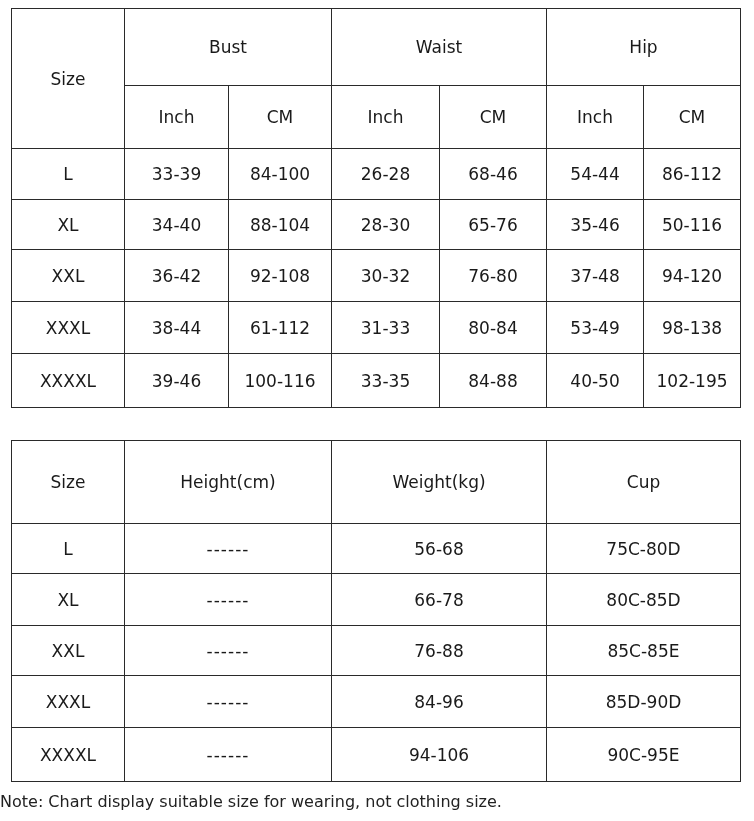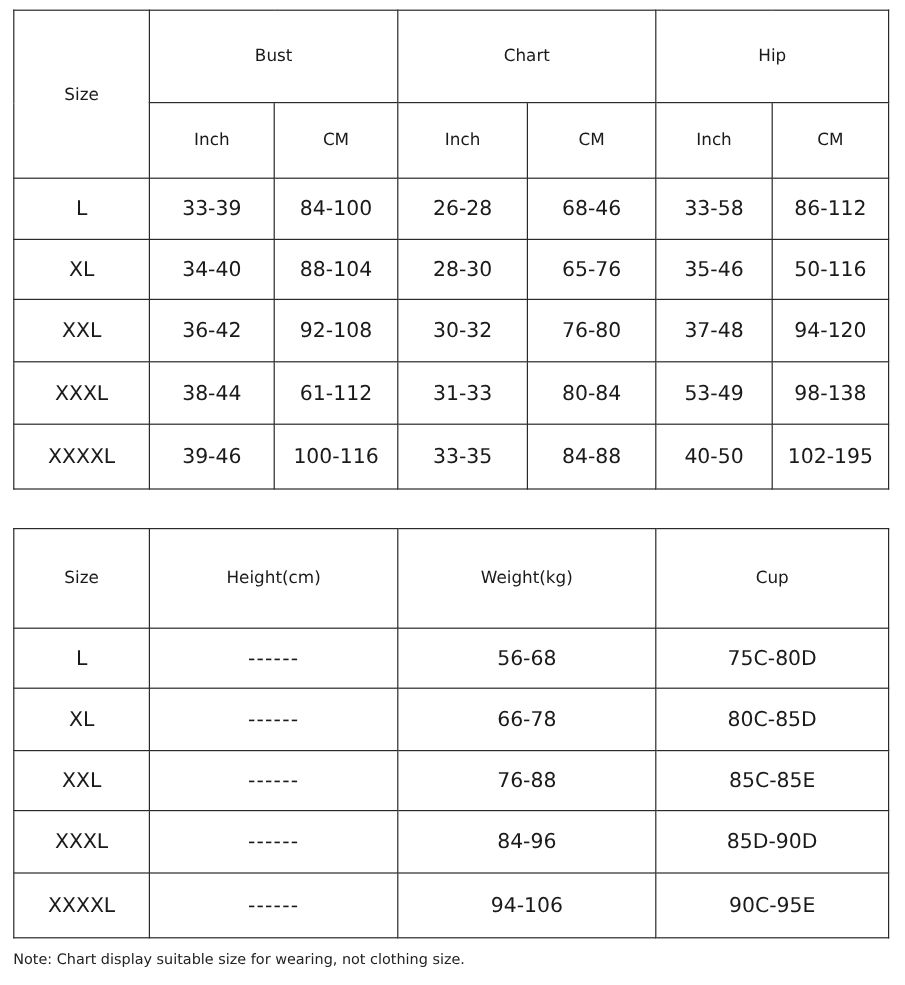--- a/index.html
+++ b/index.html
@@ -1,62 +1,62 @@
 <!DOCTYPE html>
 <html><head>
 <meta charset="utf-8">
 <style>
   html, body { margin:0; padding:0; background:#ffffff; }
   body { width:754px; height:821px; position:relative; overflow:hidden;
          font-family:"DejaVu Sans", sans-serif; color:#1a1a1a; }
   table { position:absolute; border-collapse:collapse; table-layout:fixed; }
   td, th { border:1.5px solid #2a2a2a; text-align:center; vertical-align:middle;
            font-weight:normal; padding:0; font-size:17px; }
-  th { font-size:14px; }
+  th { font-size:17px; }
   #t1 { left:11px; top:8px; width:729px; }
   #t2 { left:11px; top:440px; width:729px; }
   .dash { letter-spacing:1px; }
-  .note { position:absolute; left:11px; top:792px; font-size:12px; color:#222; }
+  .note { position:absolute; left:0; top:792px; font-size:16px; color:#222; }
   .note b { font-weight:normal; color:#222; }
 </style>
 </head>
 <body>
 
 <table id="t1">
   <colgroup>
     <col style="width:113px">
       <col style="width:104px">
       <col style="width:103px">
     <col style="width:108px">
       <col style="width:107px">
       <col style="width:97px">
       <col style="width:97px">
   </colgroup>
   <tbody>
       <tr style="height:77px">
     <th rowspan="2">Size</th>
     <th colspan="2">Bust</th>
-    <th colspan="2">Chart</th>
+    <th colspan="2">Waist</th>
     <th colspan="2">Hip</th>
   </tr>
   <tr style="height:63px">
     <th>Inch</th>
     <th>CM</th>
     <th>Inch</th>
     <th>CM</th>
     <th>Inch</th>
     <th>CM</th>
   </tr>
   <tr style="height:51px">
     <td>L</td>
     <td>33-39</td>
     <td>84-100</td>
     <td>26-28</td>
     <td>68-46</td>
-    <td>33-58</td>
+    <td>54-44</td>
     <td>86-112</td>
   </tr>
   <tr style="height:50px">
     <td>XL</td>
     <td>34-40</td>
     <td>88-104</td>
     <td>28-30</td>
     <td>65-76</td>
     <td>35-46</td>
     <td>50-116</td>

